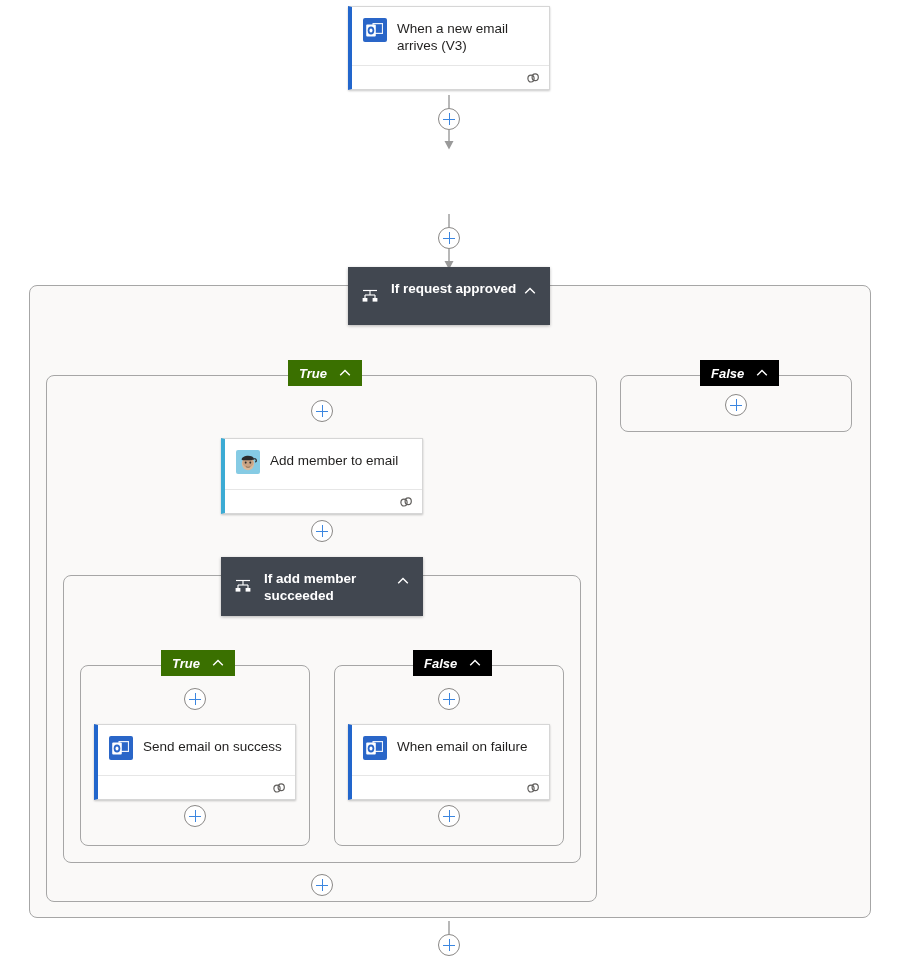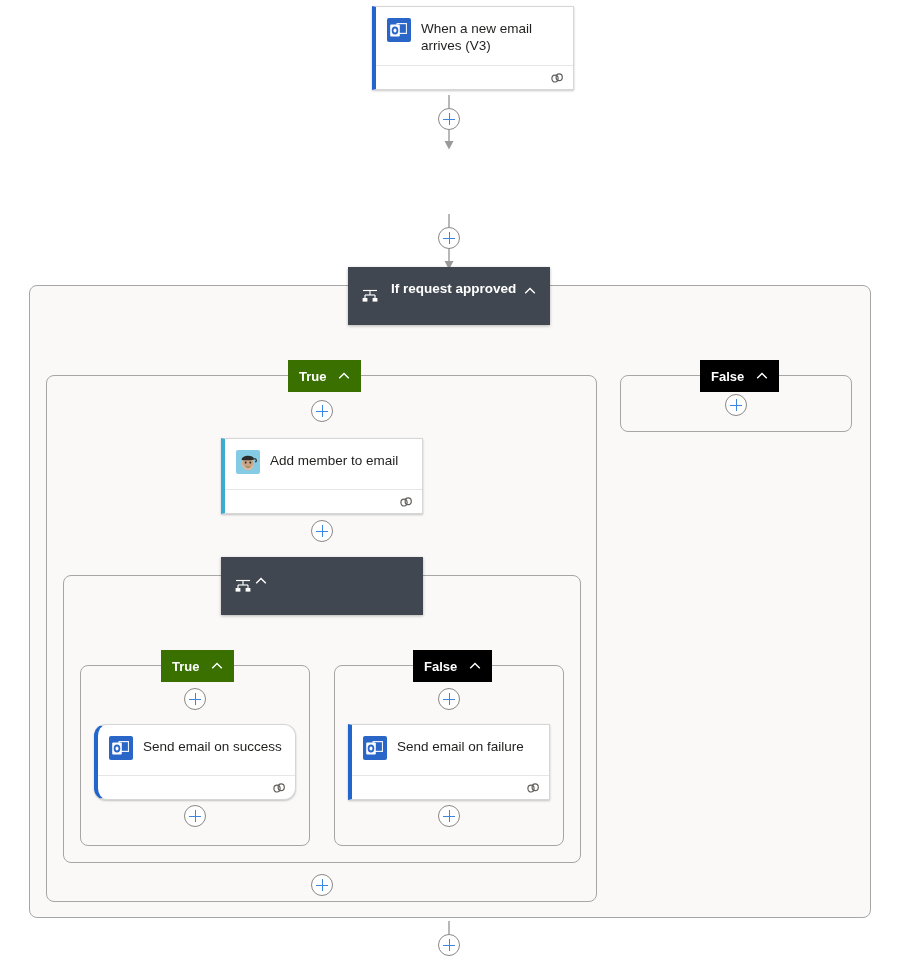--- a/index.html
+++ b/index.html
@@ -91,28 +91,29 @@
     color: #ffffff;
     line-height: 17px;
     padding-left: 11px;
     padding-top: 1px;
   }
   .chev { width: 16px; height: 16px; flex: 0 0 16px; margin-top: 4px; }
 
   
   .badge {
     position: absolute;
-    height: 32px;
+    height: 26px;
     display: flex;
     align-items: center;
     padding: 0 9px 0 11px;
     color: #ffffff;
     font-size: 13px;
     font-weight: bold;
     z-index: 6;
+    font-style: italic;
   }
   .badge.t { background: #3a7000; }
   .badge.f { background: #000000; }
   .badge .chev { margin-top: 0; margin-left: 10px; }
 
   
   .plus {
     position: absolute;
     width: 22px; height: 22px;
     border-radius: 50%;
@@ -168,21 +169,21 @@
       <line x1="449" y1="676" x2="449" y2="688"></line>
       <line x1="449" y1="710" x2="449" y2="724" marker-end="url(#ah)"></line>
       <line x1="449" y1="793" x2="449" y2="805"></line>
 
       <line x1="322" y1="862" x2="322" y2="874"></line>
 
       <line x1="449" y1="921" x2="449" y2="934"></line>
     </g>
   </svg>
 
-  <div class="card" style="left:348px; top:6px;margin-left:24px;">
+  <div class="card" style="left:348px; top:6px;">
     <div class="card-body">
       <span class="appicon outlook">
         <svg viewBox="0 0 24 24" width="24" height="24">
           <rect x="9.5" y="5" width="10.5" height="11" fill="#ffffff" opacity="0.92"></rect>
           <rect x="10.6" y="6.2" width="8.3" height="8.6" fill="#2a66c8"></rect>
           <rect x="3.2" y="6.6" width="9.6" height="11.8" rx="1" fill="#ffffff"></rect>
           <ellipse cx="8" cy="12.5" rx="3.3" ry="4" fill="#2a66c8"></ellipse>
           <ellipse cx="8" cy="12.5" rx="1.5" ry="2.1" fill="#ffffff"></ellipse>
         </svg>
       </span>
@@ -289,20 +290,21 @@
       <svg viewBox="0 0 20 20" width="20" height="20" stroke="#ffffff" stroke-width="1.15" fill="none">
         <line x1="3" y1="4.5" x2="17" y2="4.5"></line>
         <line x1="10" y1="4.5" x2="10" y2="9"></line>
         <line x1="5" y1="9" x2="15" y2="9"></line>
         <line x1="5" y1="9" x2="5" y2="12"></line>
         <line x1="15" y1="9" x2="15" y2="12"></line>
         <rect x="2.6" y="12" width="4.8" height="3.6" fill="#ffffff" stroke="none"></rect>
         <rect x="12.6" y="12" width="4.8" height="3.6" fill="#ffffff" stroke="none"></rect>
       </svg>
     </span>
+    <span class="cond-title">If add member succeeded</span>
     <span class="chev">
       <svg viewBox="0 0 16 16" width="16" height="16" fill="none" stroke="#ffffff" stroke-width="1.4">
         <path d="M3.2,10.2 L8,5.4 L12.8,10.2"></path>
       </svg>
     </span>
   </div>
 
   <div class="badge t" style="left:161px; top:650px;">
     <span>True</span>
     <span class="chev">
@@ -317,21 +319,21 @@
     <span class="chev">
       <svg viewBox="0 0 16 16" width="16" height="16" fill="none" stroke="#ffffff" stroke-width="1.4">
         <path d="M3.2,10.2 L8,5.4 L12.8,10.2"></path>
       </svg>
     </span>
   </div>
 
   <div class="plus" style="left:184px; top:688px;"></div>
   <div class="plus" style="left:438px; top:688px;"></div>
 
-  <div class="card" style="left:94px; top:724px;border-radius:12px;">
+  <div class="card" style="left:94px; top:724px;">
     <div class="card-body">
       <span class="appicon outlook">
         <svg viewBox="0 0 24 24" width="24" height="24">
           <rect x="9.5" y="5" width="10.5" height="11" fill="#ffffff" opacity="0.92"></rect>
           <rect x="10.6" y="6.2" width="8.3" height="8.6" fill="#2a66c8"></rect>
           <rect x="3.2" y="6.6" width="9.6" height="11.8" rx="1" fill="#ffffff"></rect>
           <ellipse cx="8" cy="12.5" rx="3.3" ry="4" fill="#2a66c8"></ellipse>
           <ellipse cx="8" cy="12.5" rx="1.5" ry="2.1" fill="#ffffff"></ellipse>
         </svg>
       </span>
@@ -351,21 +353,21 @@
     <div class="card-body">
       <span class="appicon outlook">
         <svg viewBox="0 0 24 24" width="24" height="24">
           <rect x="9.5" y="5" width="10.5" height="11" fill="#ffffff" opacity="0.92"></rect>
           <rect x="10.6" y="6.2" width="8.3" height="8.6" fill="#2a66c8"></rect>
           <rect x="3.2" y="6.6" width="9.6" height="11.8" rx="1" fill="#ffffff"></rect>
           <ellipse cx="8" cy="12.5" rx="3.3" ry="4" fill="#2a66c8"></ellipse>
           <ellipse cx="8" cy="12.5" rx="1.5" ry="2.1" fill="#ffffff"></ellipse>
         </svg>
       </span>
-      <span class="card-title">Send email on failure</span>
+      <span class="card-title">When email on failure</span>
     </div>
     <div class="card-foot">
       <span class="link-icon">
         <svg viewBox="0 0 16 16" width="16" height="16" fill="none" stroke="#605e5c" stroke-width="1.2">
           <ellipse cx="6" cy="8.6" rx="3.1" ry="3.4"></ellipse>
           <ellipse cx="10.2" cy="7.2" rx="3.1" ry="3.4"></ellipse>
         </svg>
       </span>
     </div>
   </div>

